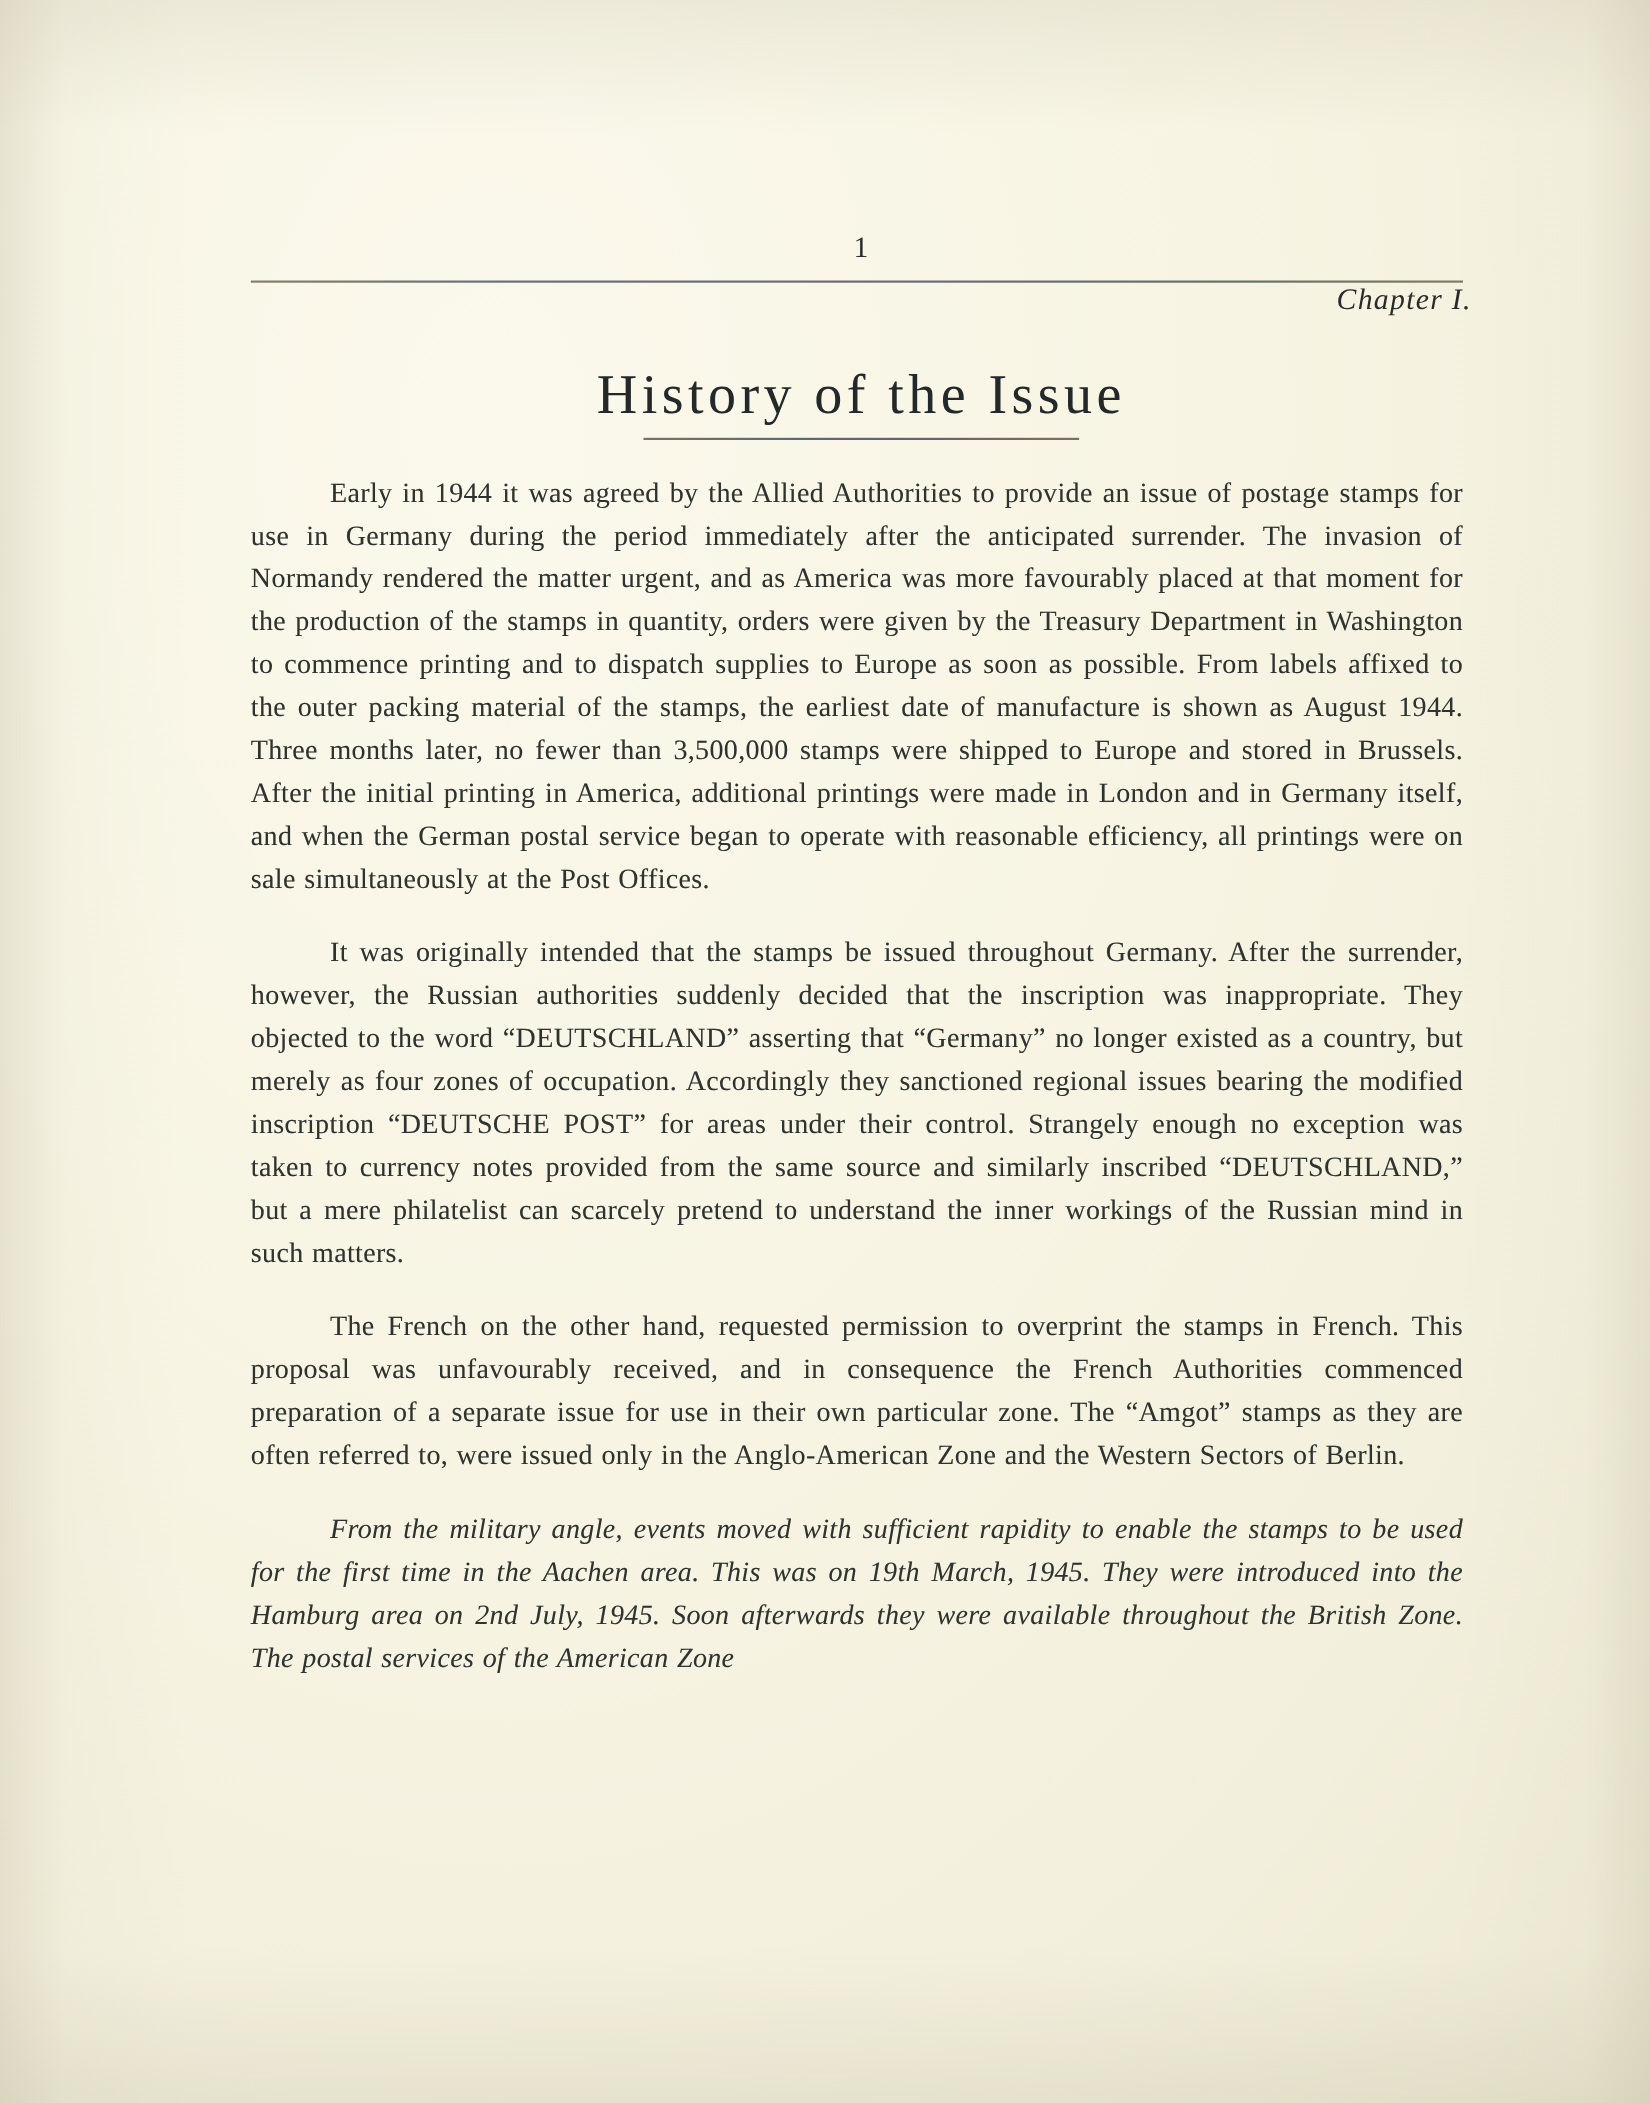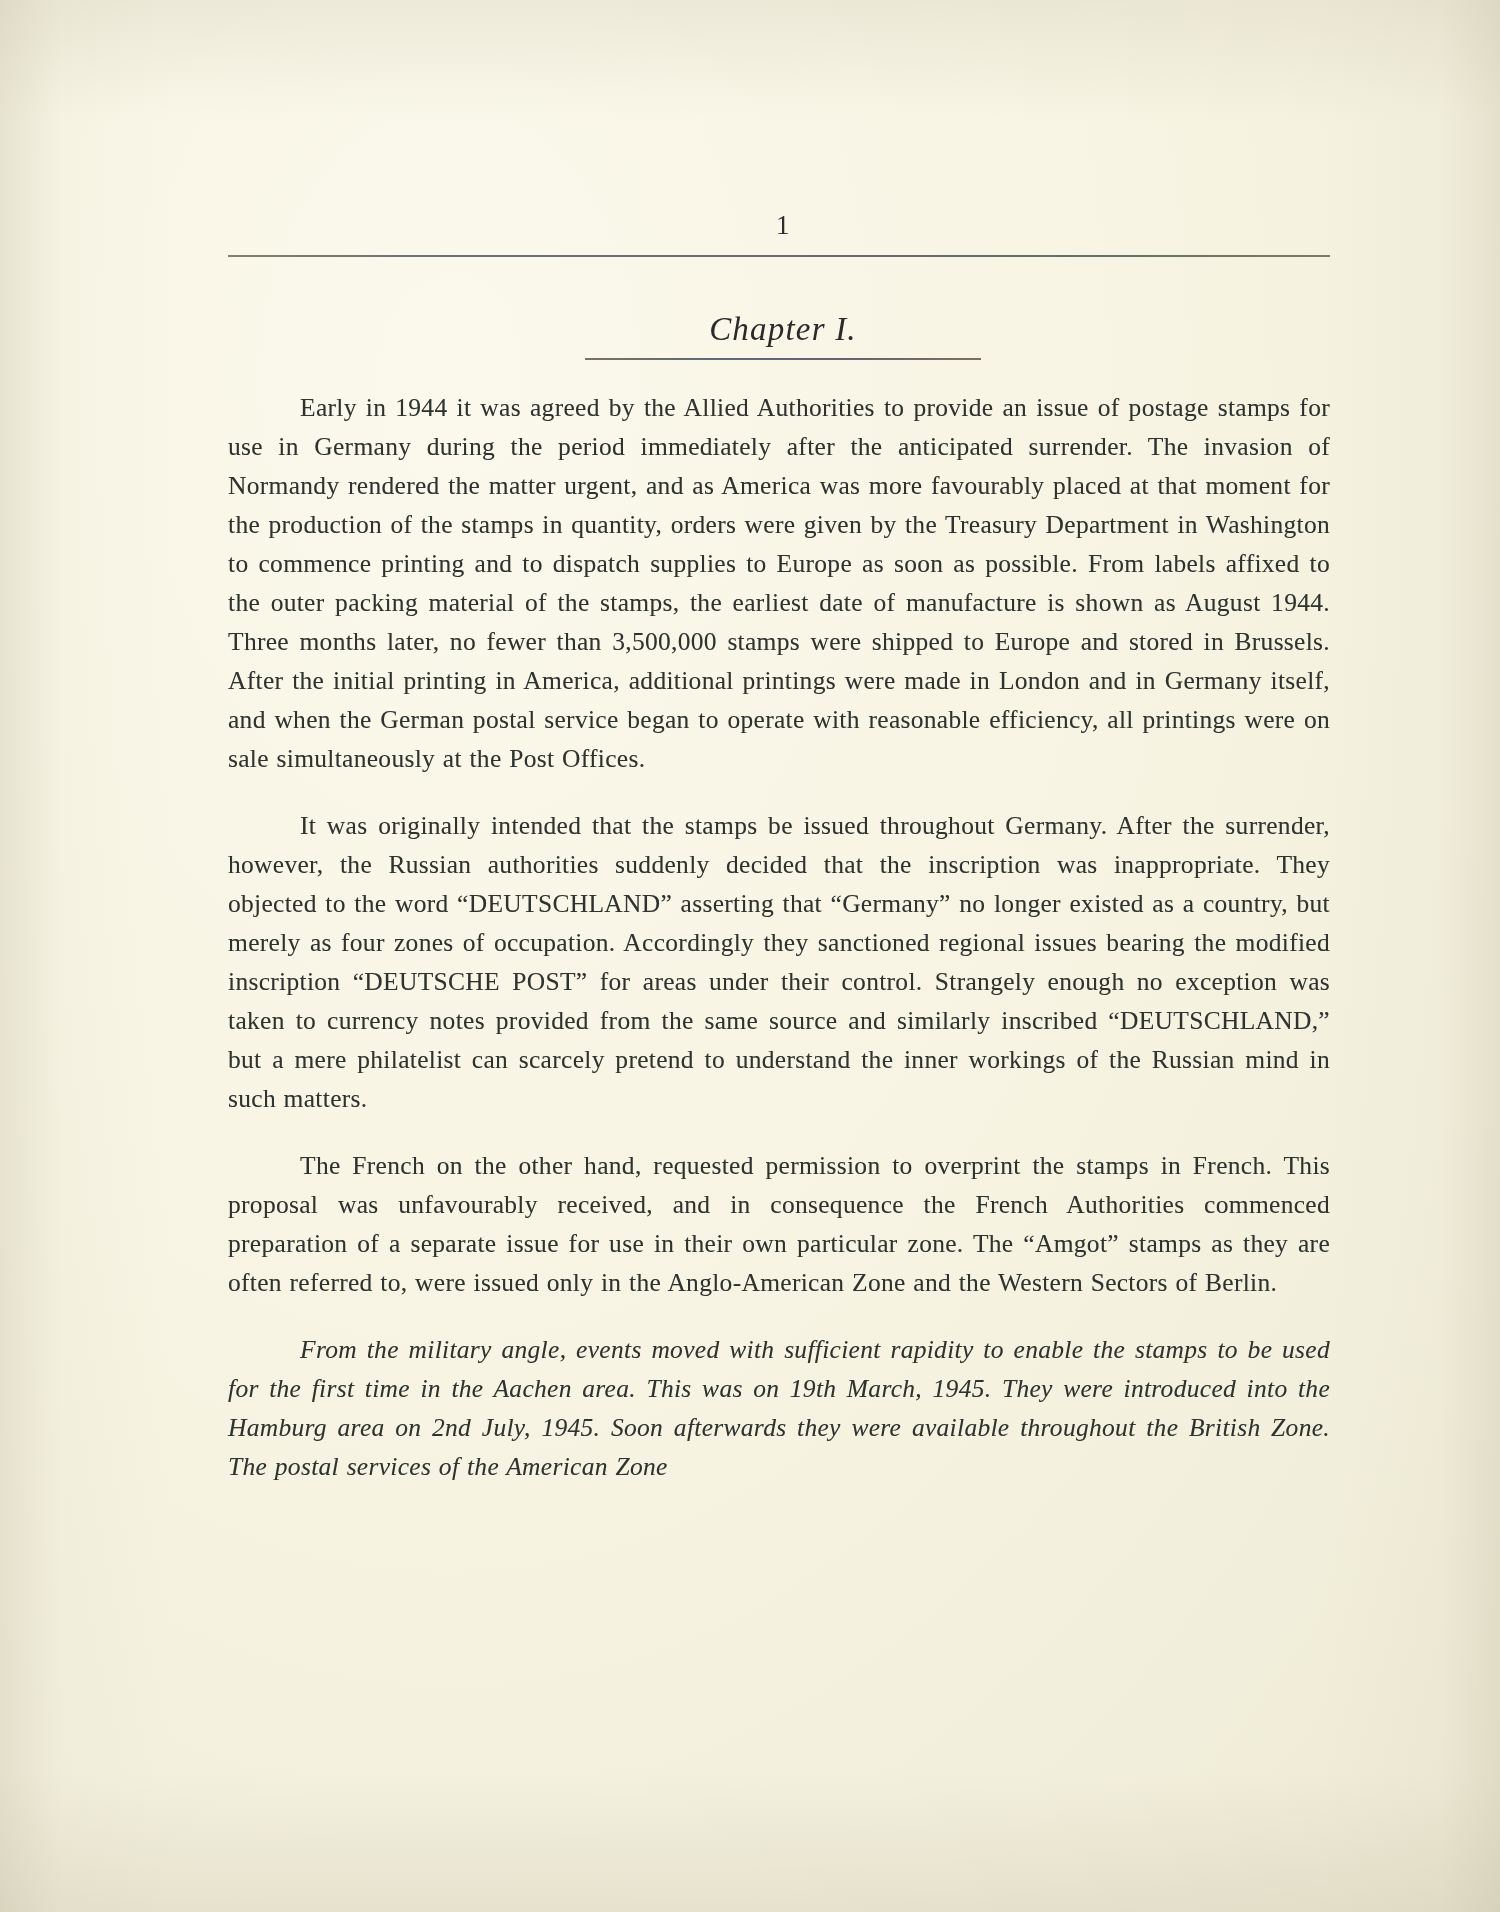--- a/index.html
+++ b/index.html
@@ -56,25 +56,24 @@
 
   .rule {
     margin-top: 14px;
     height: 2px;
     width: 1102px;
     background: linear-gradient(to right, #6f6a55 0%, #4e5a66 20%, #55506a 50%, #4a5a52 80%, #6a6550 100%);
     opacity: .85;
   }
 
   .chapter {
-    text-align: center;
-    margin-top: 54px;
+    text-align: right;
     font-family: "Liberation Serif", serif;
     font-style: italic;
-    font-size: 33px;
+    font-size: 27px;
     color: #2a2a2a;
     letter-spacing: 1.2px;
   }
 
   .title {
     text-align: center;
     margin-top: 42px;
     font-family: "Liberation Serif", serif;
     font-size: 51px;
     color: #23282b;
@@ -115,20 +114,21 @@
 <body>
 
 <div class="page">
   <div class="content">
 
     <div class="folio">1</div>
     <div class="rule"></div>
 
     <div class="chapter">Chapter I.</div>
 
+    <div class="title">History of the Issue</div>
     <div class="title-underline"></div>
 
     <div class="body">
       <p class="para">Early in 1944 it was agreed by the Allied Authorities to provide an issue of postage stamps for use in Germany during the period immediately after the anticipated surrender.  The invasion of Normandy rendered the matter urgent, and as America was more favourably placed at that moment for the production of the stamps in quantity, orders were given by the Treasury Department in Washington to commence printing and to dispatch supplies to Europe as soon as possible.  From labels affixed to the outer packing material of the stamps, the earliest date of manufacture is shown as August 1944.  Three months later, no fewer than 3,500,000 stamps were shipped to Europe and stored in Brussels.  After the initial printing in America, additional printings were made in London and in Germany itself, and when the German postal service began to operate with reasonable efficiency, all printings were on sale simultaneously at the Post Offices.</p>
       <p class="para">It was originally intended that the stamps be issued throughout Germany. After the surrender, however, the Russian authorities suddenly decided that the inscription was inappropriate.  They objected to the word “DEUTSCHLAND” asserting that “Germany” no longer existed as a country, but merely as four zones of occupation. Accordingly they sanctioned regional issues bearing the modified inscription “DEUTSCHE POST” for areas under their control.  Strangely enough no exception was taken to currency notes provided from the same source and similarly inscribed “DEUTSCHLAND,” but a mere philatelist can scarcely pretend to understand the inner workings of the Russian mind in such matters.</p>
       <p class="para">The French on the other hand, requested permission to overprint the stamps in French.  This proposal was unfavourably received, and in consequence the French Authorities commenced preparation of a separate issue for use in their own particular zone.  The “Amgot” stamps as they are often referred to, were issued only in the Anglo-American Zone and the Western Sectors of Berlin.</p>
       <p class="para">From the military angle, events moved with sufficient rapidity to enable the stamps to be used for the first time in the Aachen area.  This was on 19th March, 1945.  They were introduced into the Hamburg area on 2nd July, 1945.  Soon afterwards they were available throughout the British Zone.  The postal services of the American Zone</p>
     </div>
 
   </div>

